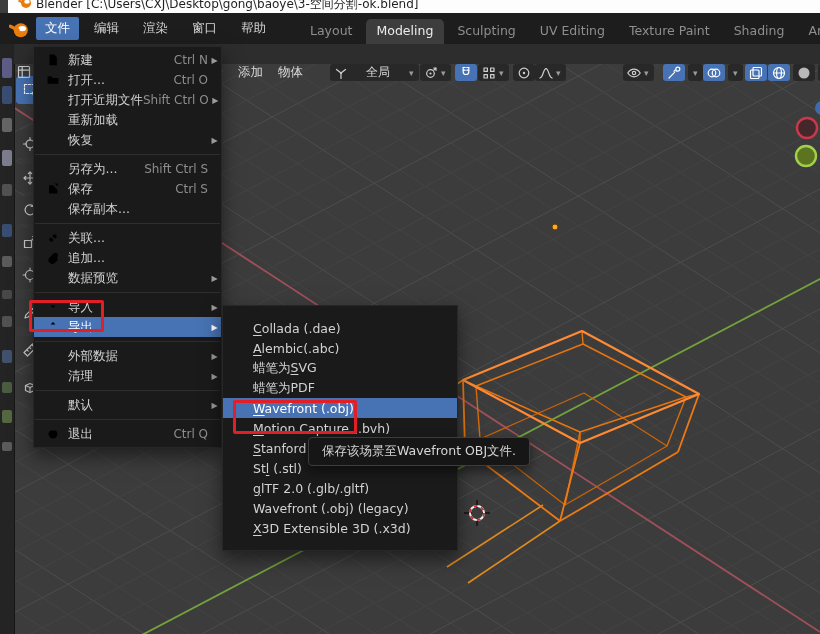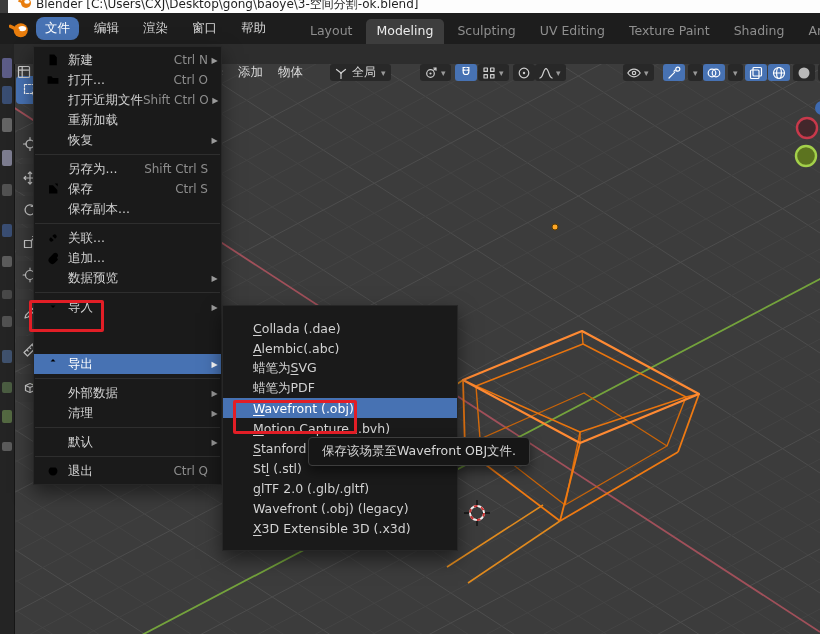--- a/index.html
+++ b/index.html
@@ -7,33 +7,33 @@
        font-family:"DejaVu Sans",sans-serif;-webkit-font-smoothing:antialiased;}
   
   .titlebar{position:absolute;left:8px;top:0;width:820px;height:13px;background:#fdfdfd;z-index:20;overflow:hidden;}
   .titlebar .tlogo{position:absolute;left:9px;top:-6px;}
   .titlebar .t{position:absolute;left:28px;top:-4px;font-size:12px;color:#1f1f1f;white-space:nowrap;}
   
   .topbar{position:absolute;left:0;top:13px;width:820px;height:31px;background:#1d1d1d;z-index:20;
           display:flex;align-items:center;}
   .blogo{margin-left:9px;width:20px;height:20px;flex:none;}
   .menus{display:flex;margin-left:7px;gap:6px;}
-  .menu-item{font-size:12.5px;color:#d5d5d5;padding:3px 9px;border-radius:8px;white-space:nowrap;}
+  .menu-item{font-size:12.5px;color:#d5d5d5;padding:3px 9px;border-radius:2px;white-space:nowrap;}
   .menu-item.active{background:#4772b3;color:#fff;}
   .tabs{display:flex;margin-left:24px;gap:2px;align-self:flex-end;height:25px;align-items:center;}
   .tab{font-size:12.5px;color:#8e8e8e;padding:4px 11px 6px;border-radius:5px 5px 0 0;white-space:nowrap;}
   .tab.active{background:#3d3d3d;color:#ececec;}
   .caret{font-size:9px;color:#9a9a9a;margin:0 2px;}
   
   .toolheader{position:absolute;left:14px;top:44px;width:806px;height:20px;background:#2d2d2d;z-index:20;}
   .th-abs{position:absolute;top:20px;height:16px;display:flex;align-items:flex-start;}
   .th-label{font-size:12.5px;color:#dcdcdc;margin-right:15px;white-space:nowrap;}
   .wbtn{background:#282828;border-radius:3px;height:17px;display:flex;align-items:center;padding:0 3px;margin-right:3px;}
   .wbtn.on{background:#4772b3;}
-  .wbtn .wl{font-size:12px;color:#d8d8d8;margin:0 3px;}
+  .wbtn .wl{font-size:12px;color:#d8d8d8;margin:0 17px;}
   
   .leftstrip{position:absolute;left:0;top:13px;width:14px;height:621px;background:#242424;z-index:8;border-right:1px solid #161616;}
   .lfrag{position:absolute;left:2px;width:10px;border-radius:2px;}
   .tcol{position:absolute;left:16px;top:64px;width:30px;z-index:9;}
   .tbtn{position:absolute;left:0;width:28px;height:28px;background:#3a3a3a;border-radius:4px;
         display:flex;align-items:center;justify-content:center;}
   .tbtn.on{background:#4772b3;}
   
   .mi{width:16px;height:16px;flex:none;}
   .mi14{width:14px;height:14px;flex:none;}
@@ -46,21 +46,21 @@
   
   .dropdown{position:absolute;background:#1a1a1a;border:1px solid #272727;box-shadow:0 8px 18px rgba(0,0,0,.5);
             z-index:30;box-sizing:border-box;}
   #file-menu{left:33px;top:46px;width:189px;padding:3px 0;}
   #export-menu{left:222px;top:305px;width:236px;padding:12px 0;}
   .mrow{height:20px;display:flex;align-items:center;font-size:12.5px;color:#d2d2d2;white-space:nowrap;}
   .mrow .micon{width:18px;margin-left:10px;display:flex;justify-content:center;flex:none;}
   .mrow .mlabel{margin-left:6px;}
   .mrow .msc{margin-left:auto;color:#8d8d8d;font-size:12px;}
   .mrow .marr{width:13px;text-align:center;color:#9a9a9a;font-size:8px;flex:none;}
-  .mrow.hl{background:#4772b3;color:#fff;margin-top:37px;}
+  .mrow.hl{background:#4772b3;color:#fff;}
   .mrow.hl .msc,.mrow.hl .marr{color:#fff;}
   .msep{border-top:1px solid #2e2e2e;margin:4px 1px;}
   .srow{height:20px;display:flex;align-items:center;font-size:12.5px;color:#d2d2d2;padding-left:30px;white-space:nowrap;}
   .srow.hl{background:#4772b3;color:#ffffff;}
   .srow u{text-decoration:underline;text-underline-offset:2px;}
   
   .tooltip{position:absolute;left:308px;top:437px;height:29px;background:#161616;border:1px solid #3d3d3d;
            border-radius:4px;display:flex;align-items:center;padding:0 13px;font-size:12.5px;color:#d6d6d6;
            z-index:40;box-shadow:0 5px 12px rgba(0,0,0,.5);white-space:nowrap;box-sizing:border-box;}
   

